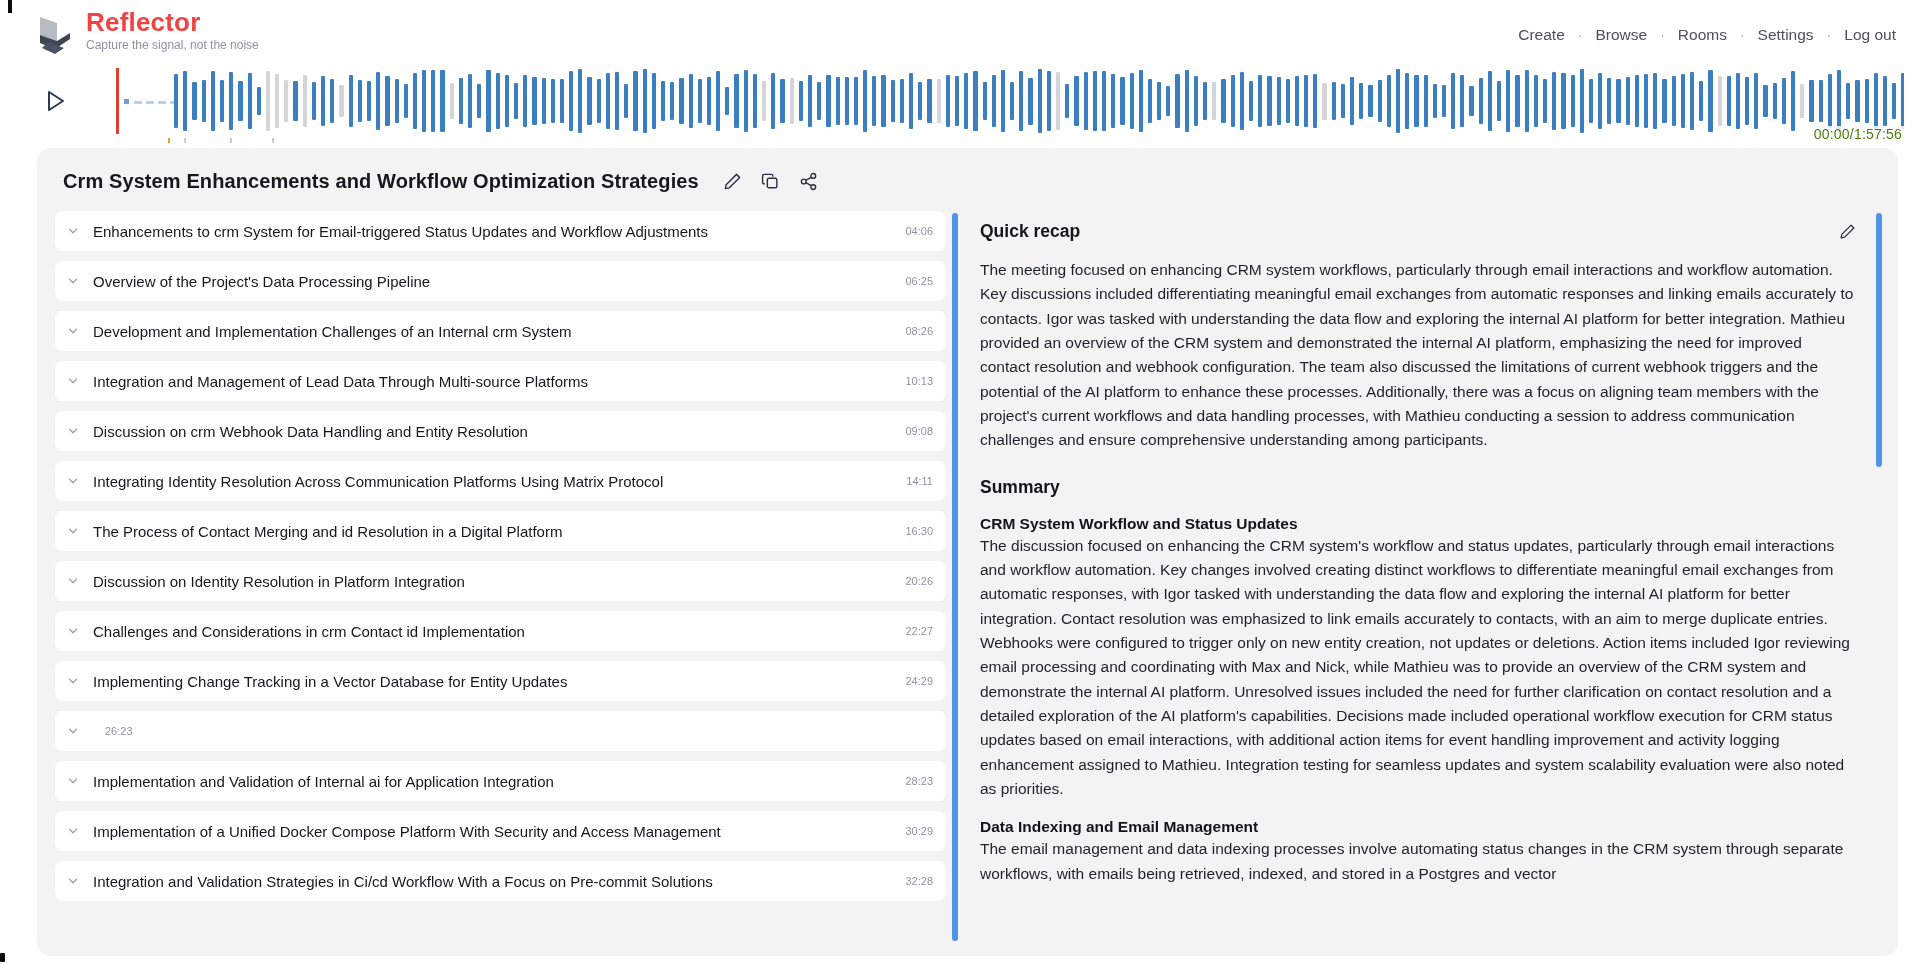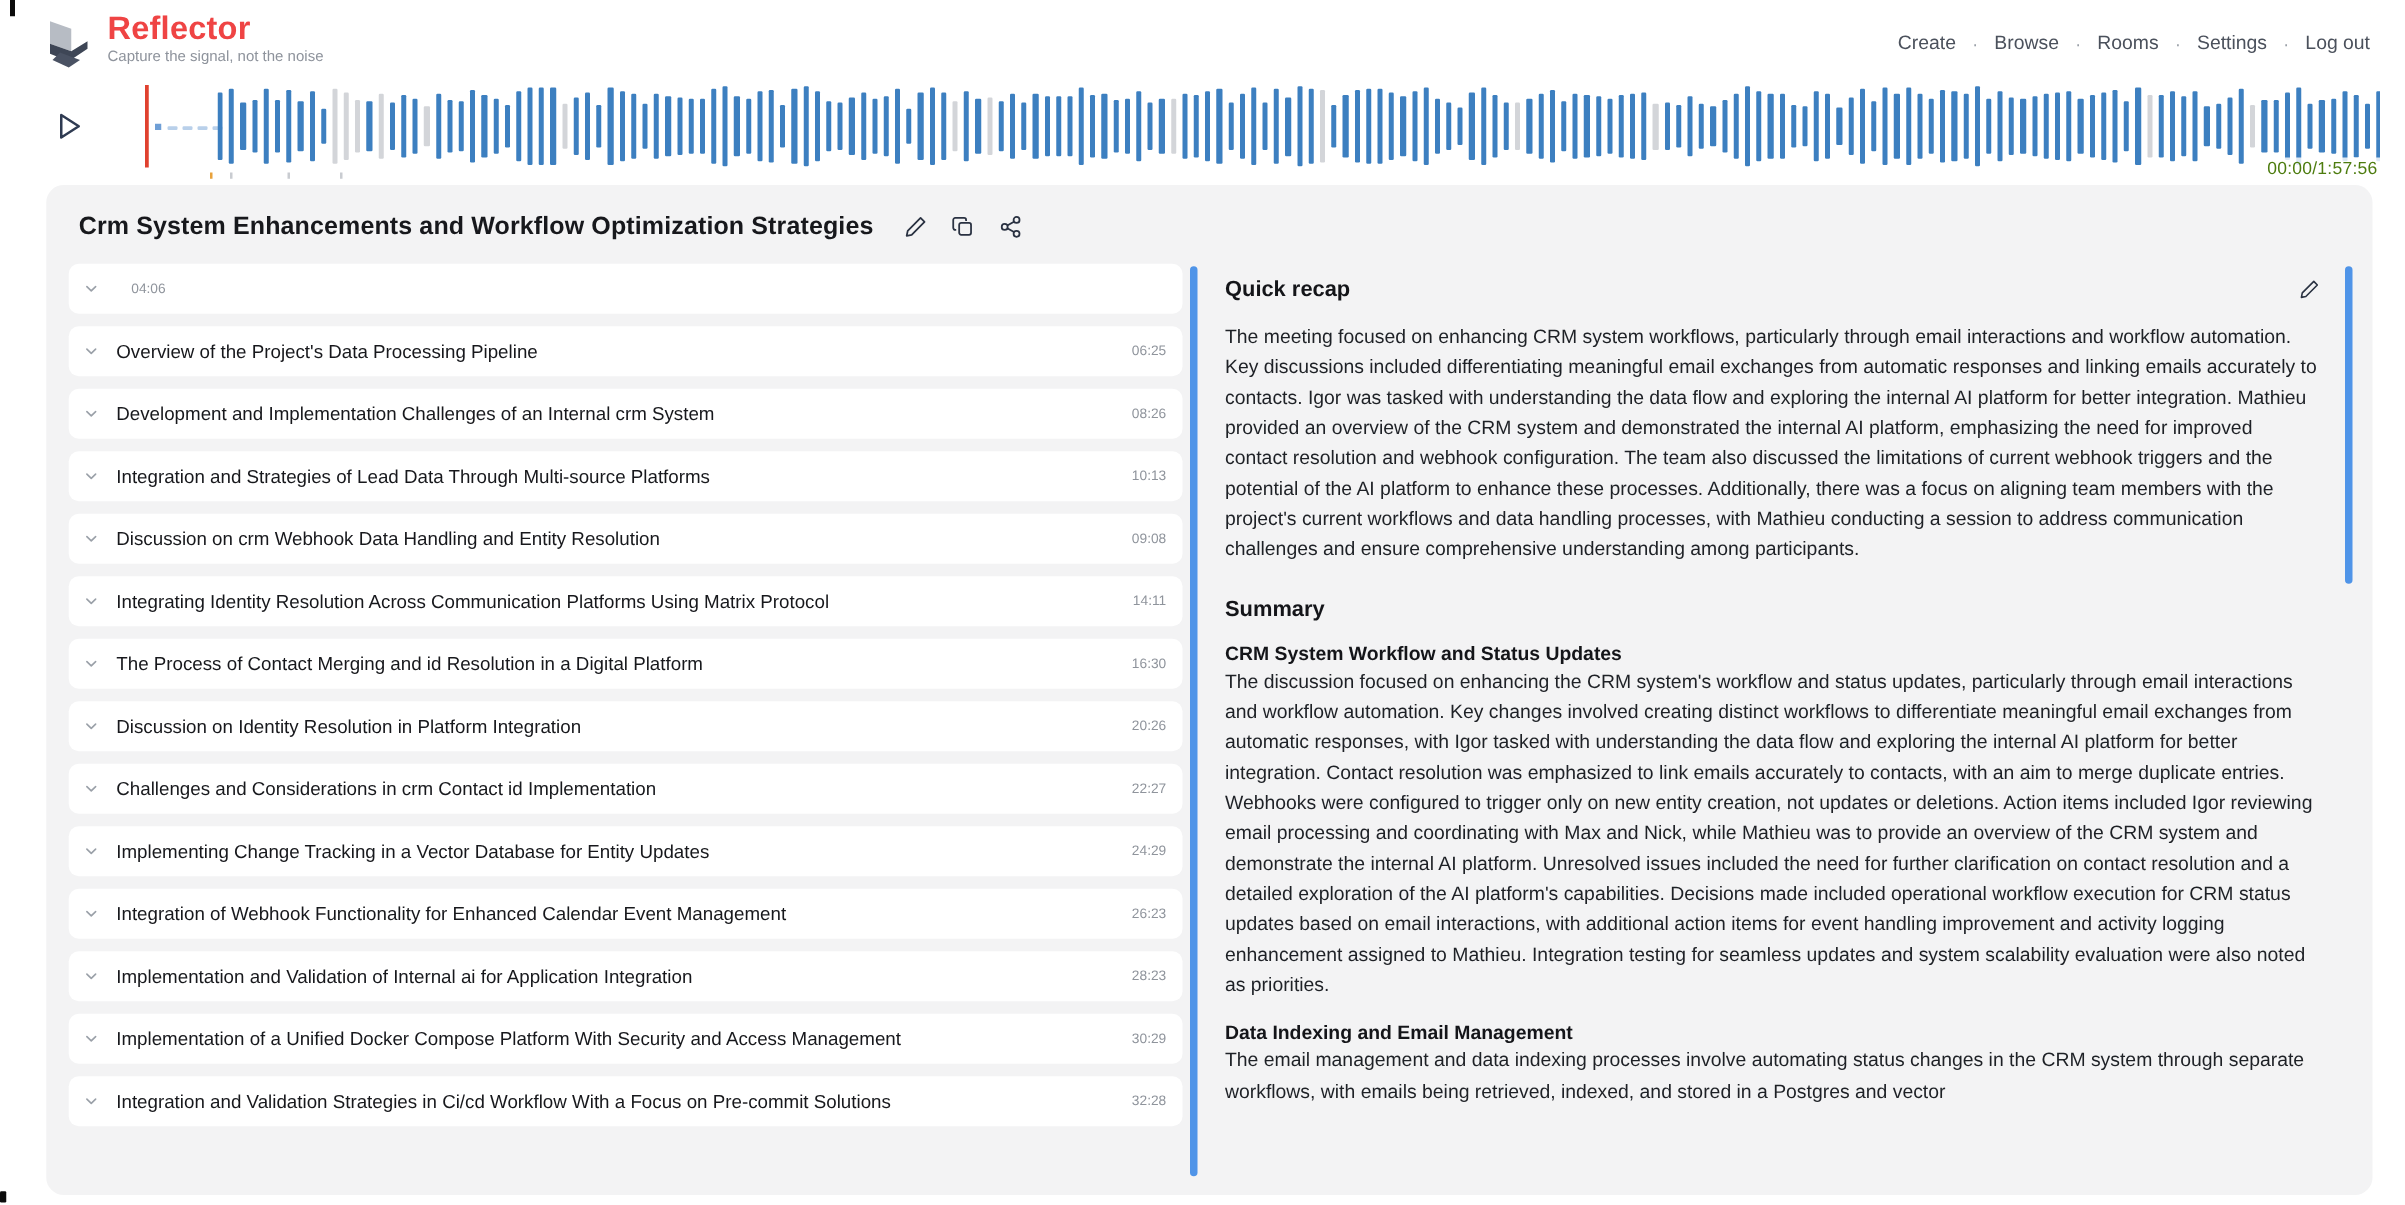--- a/index.html
+++ b/index.html
@@ -347,20 +347,21 @@
 
   <div class="columns">
     <div class="topics-col">
       <div id="topics-list">
           <div class="topic-row">
             <span class="chev">
               <svg width="14" height="14" viewBox="0 0 24 24" fill="none" stroke="#9aa0a8" stroke-width="2.2" stroke-linecap="round" stroke-linejoin="round">
                 <path d="M6 9l6 6 6-6"></path>
               </svg>
             </span>
+            <span class="topic-label">Enhancements to crm System for Email-triggered Status Updates and Workflow Adjustments</span>
             <span class="topic-time">04:06</span>
           </div>
           <div class="topic-row">
             <span class="chev">
               <svg width="14" height="14" viewBox="0 0 24 24" fill="none" stroke="#9aa0a8" stroke-width="2.2" stroke-linecap="round" stroke-linejoin="round">
                 <path d="M6 9l6 6 6-6"></path>
               </svg>
             </span>
             <span class="topic-label">Overview of the Project's Data Processing Pipeline</span>
             <span class="topic-time">06:25</span>
@@ -373,21 +374,21 @@
             </span>
             <span class="topic-label">Development and Implementation Challenges of an Internal crm System</span>
             <span class="topic-time">08:26</span>
           </div>
           <div class="topic-row">
             <span class="chev">
               <svg width="14" height="14" viewBox="0 0 24 24" fill="none" stroke="#9aa0a8" stroke-width="2.2" stroke-linecap="round" stroke-linejoin="round">
                 <path d="M6 9l6 6 6-6"></path>
               </svg>
             </span>
-            <span class="topic-label">Integration and Strategies of Lead Data Through Multi-source Platforms</span>
+            <span class="topic-label">Integration and Management of Lead Data Through Multi-source Platforms</span>
             <span class="topic-time">10:13</span>
           </div>
           <div class="topic-row">
             <span class="chev">
               <svg width="14" height="14" viewBox="0 0 24 24" fill="none" stroke="#9aa0a8" stroke-width="2.2" stroke-linecap="round" stroke-linejoin="round">
                 <path d="M6 9l6 6 6-6"></path>
               </svg>
             </span>
             <span class="topic-label">Discussion on crm Webhook Data Handling and Entity Resolution</span>
             <span class="topic-time">09:08</span>
@@ -436,21 +437,20 @@
             </span>
             <span class="topic-label">Implementing Change Tracking in a Vector Database for Entity Updates</span>
             <span class="topic-time">24:29</span>
           </div>
           <div class="topic-row">
             <span class="chev">
               <svg width="14" height="14" viewBox="0 0 24 24" fill="none" stroke="#9aa0a8" stroke-width="2.2" stroke-linecap="round" stroke-linejoin="round">
                 <path d="M6 9l6 6 6-6"></path>
               </svg>
             </span>
-            <span class="topic-label">Integration of Webhook Functionality for Enhanced Calendar Event Management</span>
             <span class="topic-time">26:23</span>
           </div>
           <div class="topic-row">
             <span class="chev">
               <svg width="14" height="14" viewBox="0 0 24 24" fill="none" stroke="#9aa0a8" stroke-width="2.2" stroke-linecap="round" stroke-linejoin="round">
                 <path d="M6 9l6 6 6-6"></path>
               </svg>
             </span>
             <span class="topic-label">Implementation and Validation of Internal ai for Application Integration</span>
             <span class="topic-time">28:23</span>

